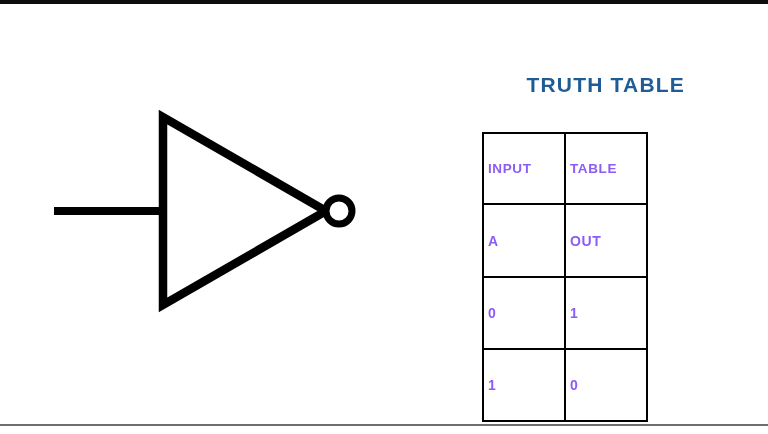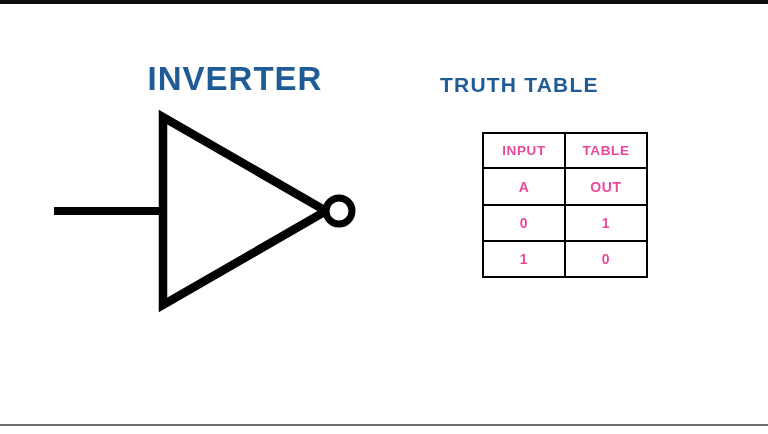--- a/index.html
+++ b/index.html
@@ -52,21 +52,21 @@
     top: 60px;
     width: 470px;
     text-align: center;
     font-size: 33px;
     letter-spacing: 1px;
   }
   #truth-title {
     left: 440px;
     top: 73px;
     width: 245px;
-    text-align: left;
+    text-align: right;
     font-size: 21px;
     letter-spacing: 1.2px;
   }
 
   
   #gate-svg {
     position: absolute;
     left: 30px;
     top: 100px;
     width: 380px;
@@ -78,27 +78,26 @@
     position: absolute;
     left: 482px;
     top: 132px;
     border-collapse: collapse;
     background: #ffffff;
   }
   #truth-table td {
     border: 2.5px solid #000000;
     width: 72px;
     height: 30px;
-    text-align: center;
     vertical-align: middle;
     font-size: 14px;
     font-weight: bold;
-    color: #ec4899;
+    color: #8b5cf6;
     font-family: "Liberation Sans", sans-serif;
-    padding: 1px 4px;
+    padding: 19px 4px;
     letter-spacing: 0.6px;
   }
   #truth-table tr.header-row td {
     font-size: 13.5px;
     height: 31px;
   }
   #truth-table tr.sub-row td {
     font-size: 14px;
     height: 33px;
   }
@@ -107,21 +106,20 @@
     height: 32px;
   }
 </style>
 </head>
 <body>
 
 <div id="canvas">
 
   <div class="top-band"></div>
 
-  <div class="heading" id="gate-title">INVERTER</div>
 
   <div class="heading" id="truth-title">TRUTH TABLE</div>
 
   <svg id="gate-svg" viewBox="0 0 380 225">
 
     <line x1="24" y1="111" x2="132" y2="111" stroke="#000000" stroke-width="8" stroke-linecap="butt"></line>
 
     <polygon points="133,17 133,205 296,111" fill="none" stroke="#000000" stroke-width="8.5" stroke-linejoin="miter"></polygon>
 
     <circle cx="309" cy="111" r="13" fill="#ffffff" stroke="#000000" stroke-width="7"></circle>

